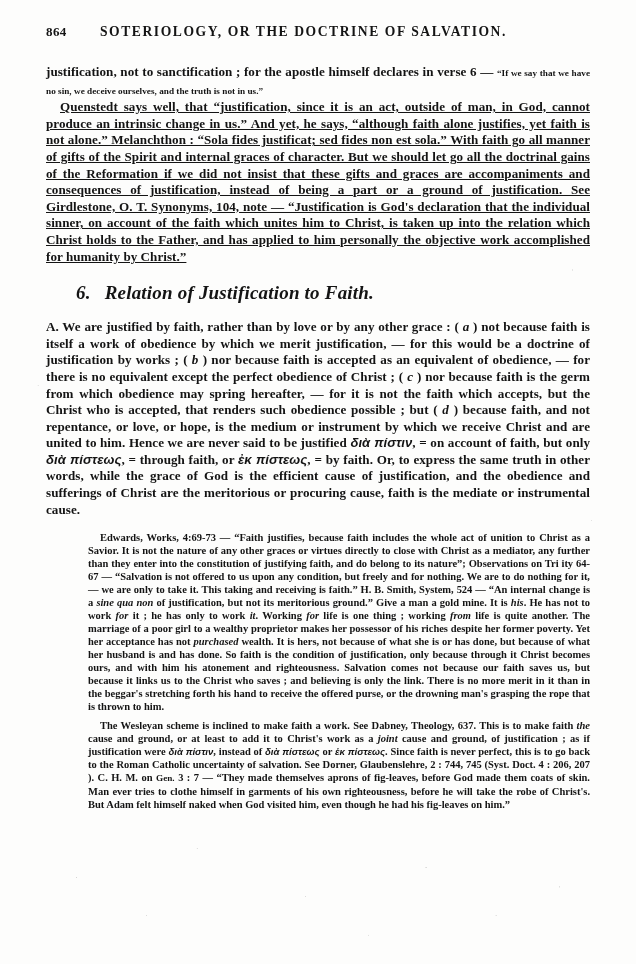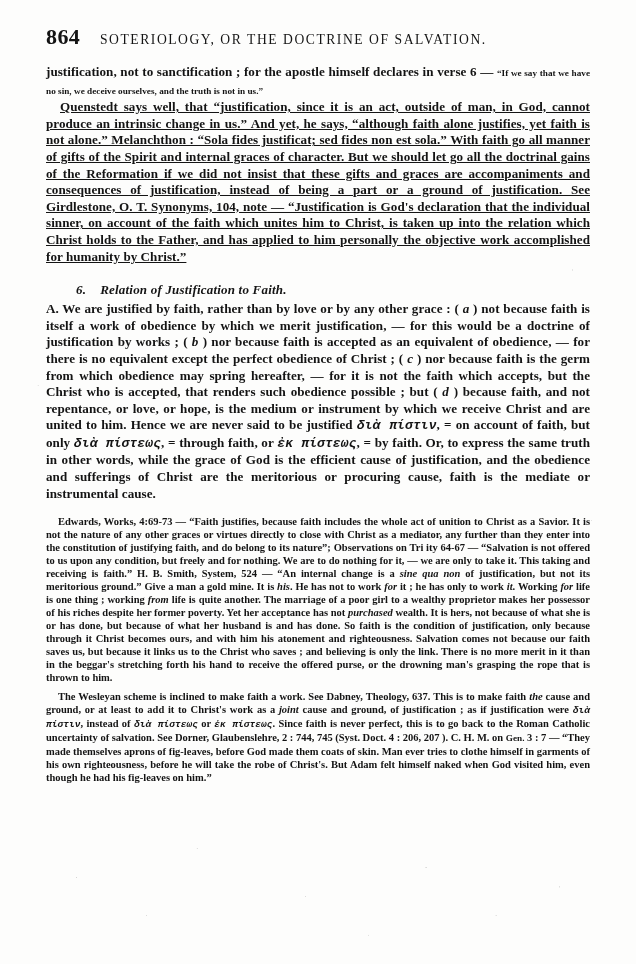--- a/index.html
+++ b/index.html
@@ -54,29 +54,29 @@
   }
 
   
   .runhead {
     display: flex;
     align-items: baseline;
     margin: 0 0 22px 0;
     height: 18px;
   }
   .folio {
-    font-size: 22px;
+    font-size: 13px;
     font-weight: 700;
     letter-spacing: .4px;
     width: 54px;
     flex: none;
   }
   .runtitle {
     font-size: 13.6px;
-    font-weight: 400;
+    font-weight: 700;
     letter-spacing: 1.55px;
     white-space: nowrap;
   }
 
   
   p {
     margin: 0;
   }
   .body {
     font-size: 13.1px;
@@ -92,48 +92,49 @@
 
   
   .scrip {
     font-size: 9.2px;
     font-weight: 700;
     letter-spacing: .02px;
   }
 
   
   .sect-head {
-    margin: 17px 0 3px 0;
-    font-size: 13px;
+    margin: 17px 0 15px 0;
+    font-size: 19px;
     font-style: italic;
     font-weight: 700;
     text-indent: 30px;
     letter-spacing: .2px;
   }
   .sect-num {
     font-style: italic;
     font-weight: 700;
     padding-right: 14px;
   }
 
   
   .note {
     font-size: 10.5px;
     line-height: 13.0px;
     text-align: justify;
     font-weight: 700;
     letter-spacing: -.01px;
     hyphens: none;
+    margin-left: 42px;
   }
   .note.indent { text-indent: 12px; }
 
   .it { font-style: italic; }
   .gk {
     font-style: italic;
-    font-family: Liberation Mono, monospace;
+    font-family: Liberation Sans, sans-serif;
     font-weight: 600;
   }
   .note .gk { font-size: 9.6px; }
 
   .sp-lg { height: 13px; }
   .sp-sm { height: 6px; }
 </style>
 </head>
 <body>
 

